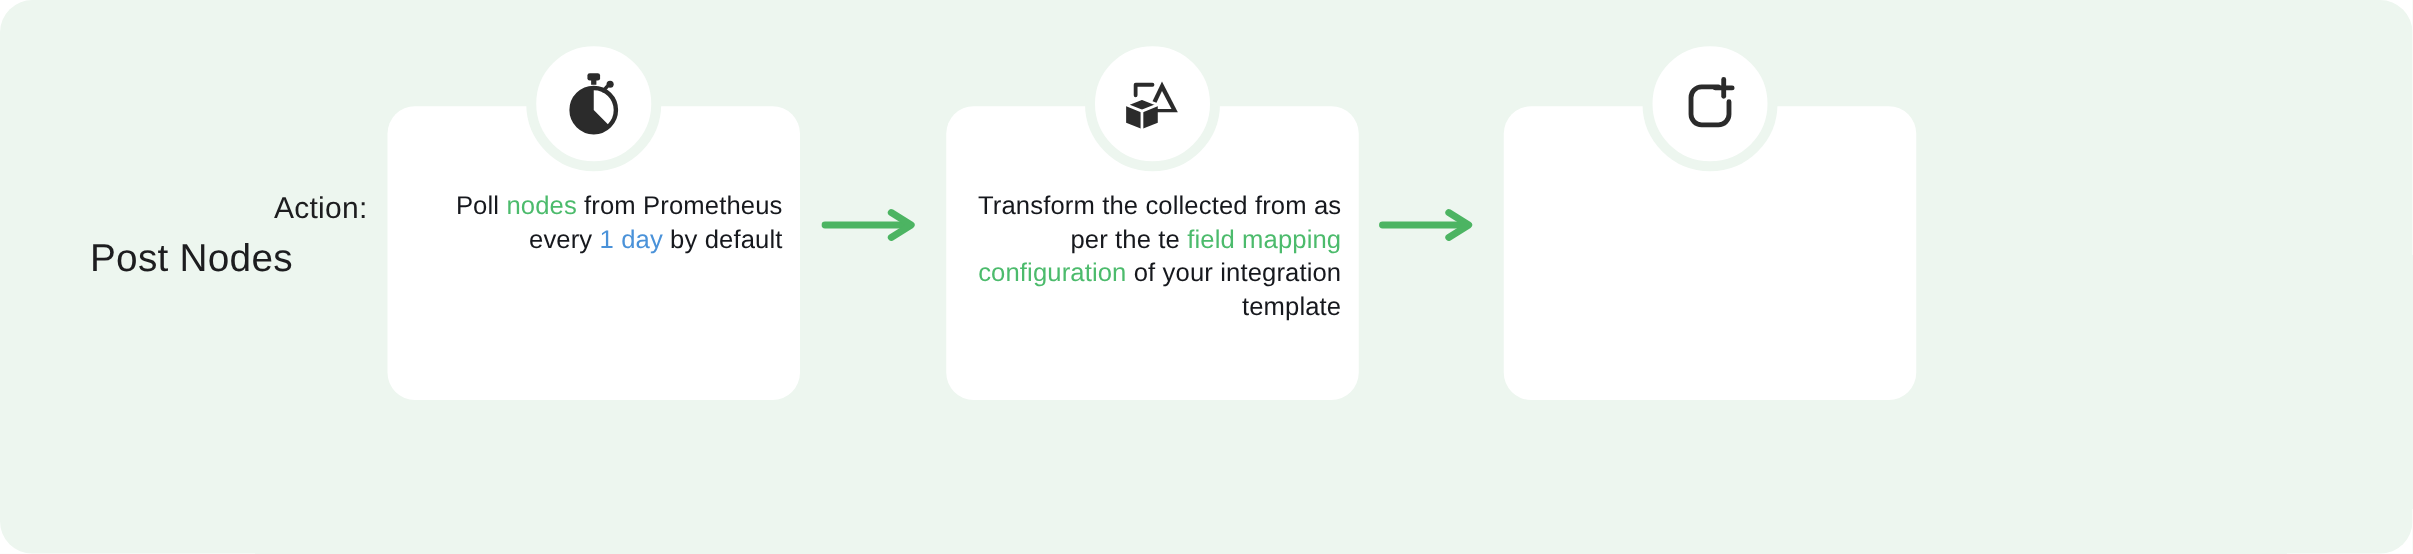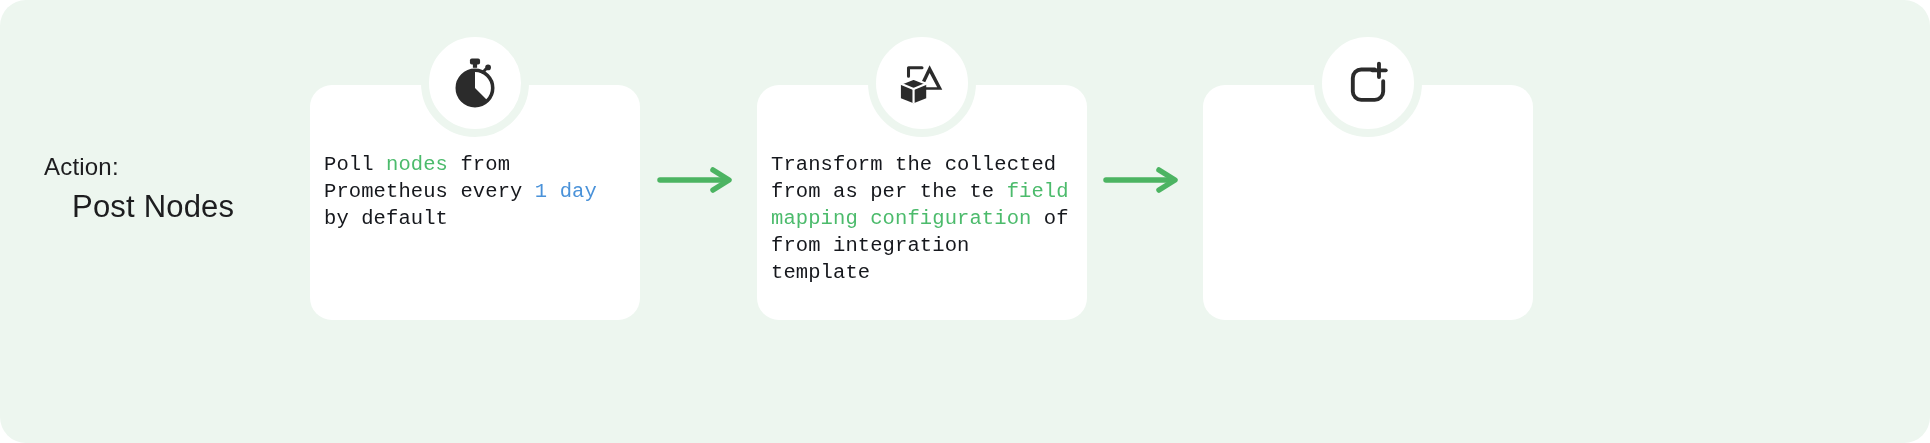--- a/index.html
+++ b/index.html
@@ -33,20 +33,21 @@
     position: absolute;
     left: 44px;
     top: 150px;
     width: 250px;
   }
   #action-kicker {
     font-size: 24px;
     line-height: 34px;
     color: #1d1d1f;
     letter-spacing: 0.2px;
+    text-align: right;
   }
   #action-title {
     font-size: 31px;
     line-height: 42px;
     color: #1d1d1f;
     letter-spacing: 0.2px;
     margin-top: 2px;
     margin-left: 28px;
   }
 
@@ -85,26 +86,25 @@
     justify-content: center;
     z-index: 3;
   }
   .icon-badge svg { display: block; }
 
   .card-text {
     position: absolute;
     left: 14px;
     right: 14px;
     top: 66px;
-    text-align: left;
+    text-align: right;
     font-size: 20.5px;
     line-height: 27px;
     color: #16181d;
     letter-spacing: 0.1px;
-    font-family: Liberation Mono, monospace;
   }
   .card-text .hl-green { color: #4cbb6c; }
   .card-text .hl-blue  { color: #4a92d9; }
 
   
   .arrow {
     position: absolute;
     top: 167px;
     width: 80px;
     height: 26px;
@@ -154,21 +154,21 @@
       <svg width="54" height="54" viewBox="0 0 64 64" fill="none">
         <path d="M16 24 L16 14 L32 14" stroke="#2b2b2b" stroke-width="3.6" stroke-linecap="round" stroke-linejoin="round" fill="none"></path>
         <path d="M41 11 L56 40 L27 40 Z" fill="#2b2b2b"></path>
         <path d="M41 20 L50 37 L33 37 Z" fill="#ffffff"></path>
         <path d="M22 27 L37 33 L37 50 L22 56 L7 50 L7 33 Z" fill="#2b2b2b"></path>
         <path d="M22 27 L37 33 L22 39 L7 33 Z" fill="#2b2b2b" stroke="#ffffff" stroke-width="2.6" stroke-linejoin="round"></path>
         <line x1="22" y1="39" x2="22" y2="56" stroke="#ffffff" stroke-width="2.6"></line>
       </svg>
     </div>
     <div class="card-text">
-      <span>Transform the collected from as per the te </span><span class="hl-green">field mapping configuration</span><span> of from integration template</span>
+      <span>Transform the collected from as per the te </span><span class="hl-green">field mapping configuration</span><span> of your integration template</span>
     </div>
   </div>
 
   <div class="arrow" id="arrow-2">
     <svg width="80" height="26" viewBox="0 0 80 26" fill="none">
       <line x1="3" y1="13" x2="66" y2="13" stroke="#4cb462" stroke-width="5.5" stroke-linecap="round"></line>
       <polyline points="56,3 72,13 56,23" stroke="#4cb462" stroke-width="5.5" stroke-linecap="round" stroke-linejoin="round" fill="none"></polyline>
     </svg>
   </div>
 

